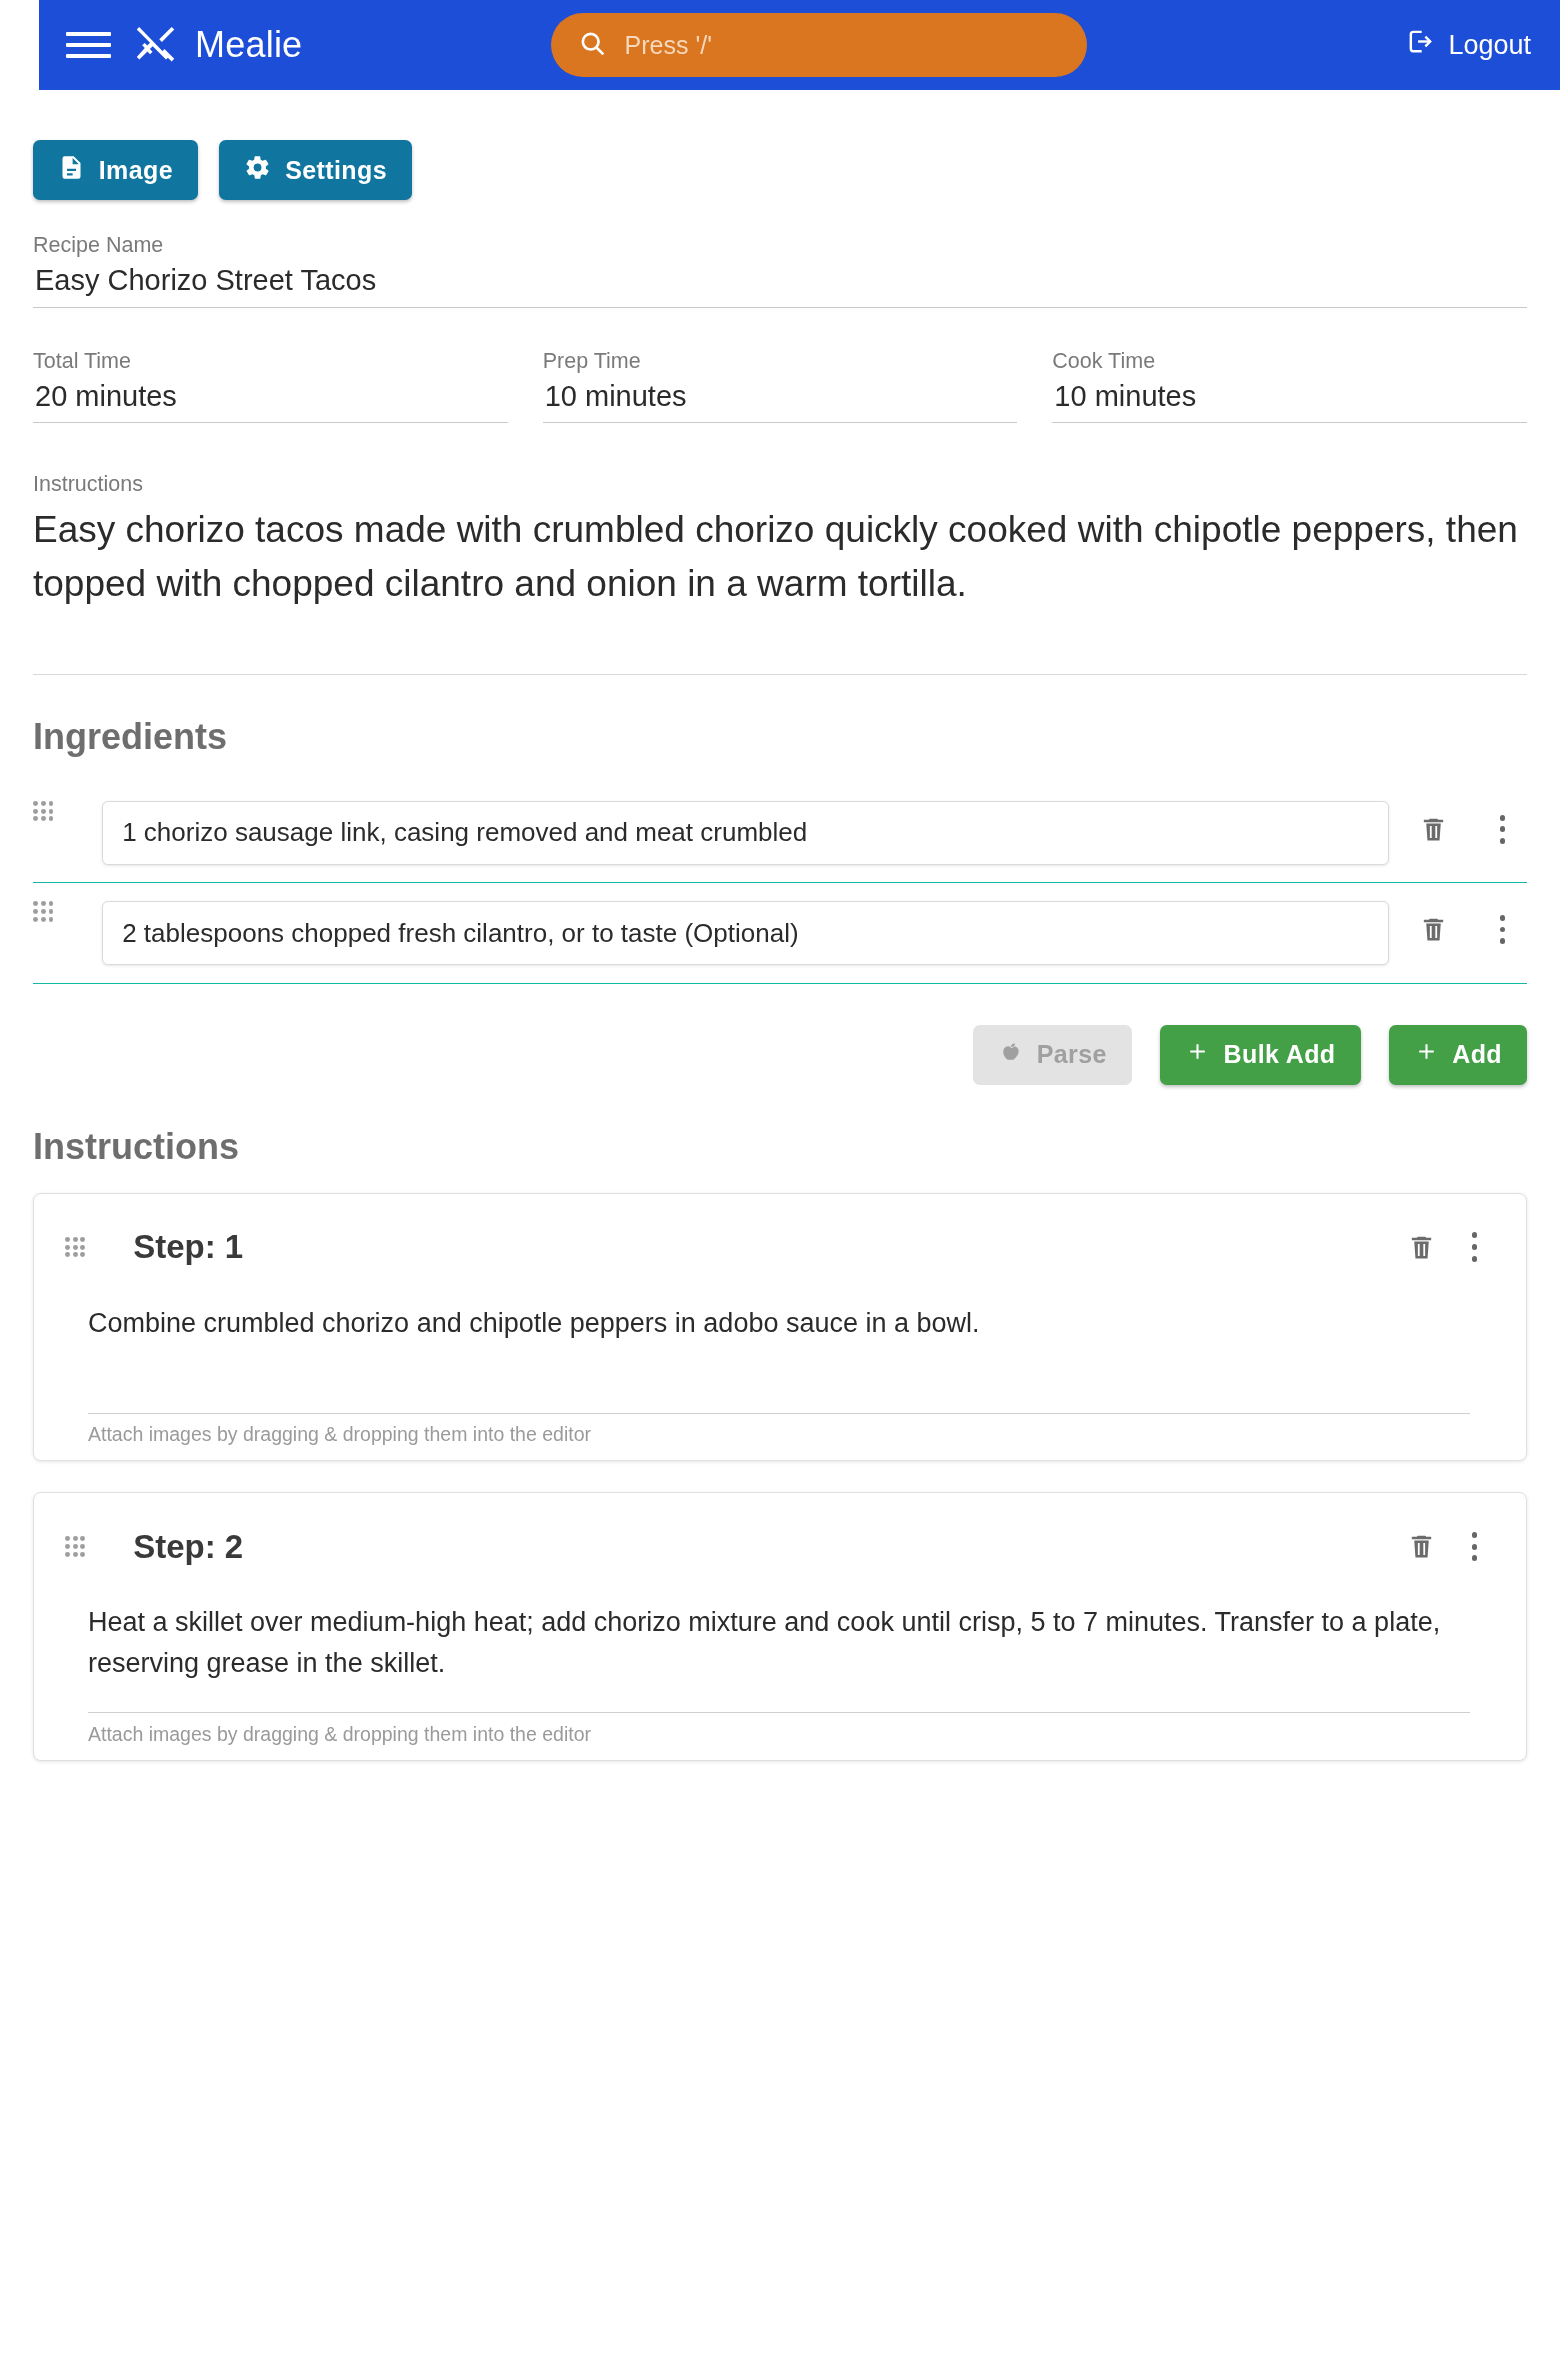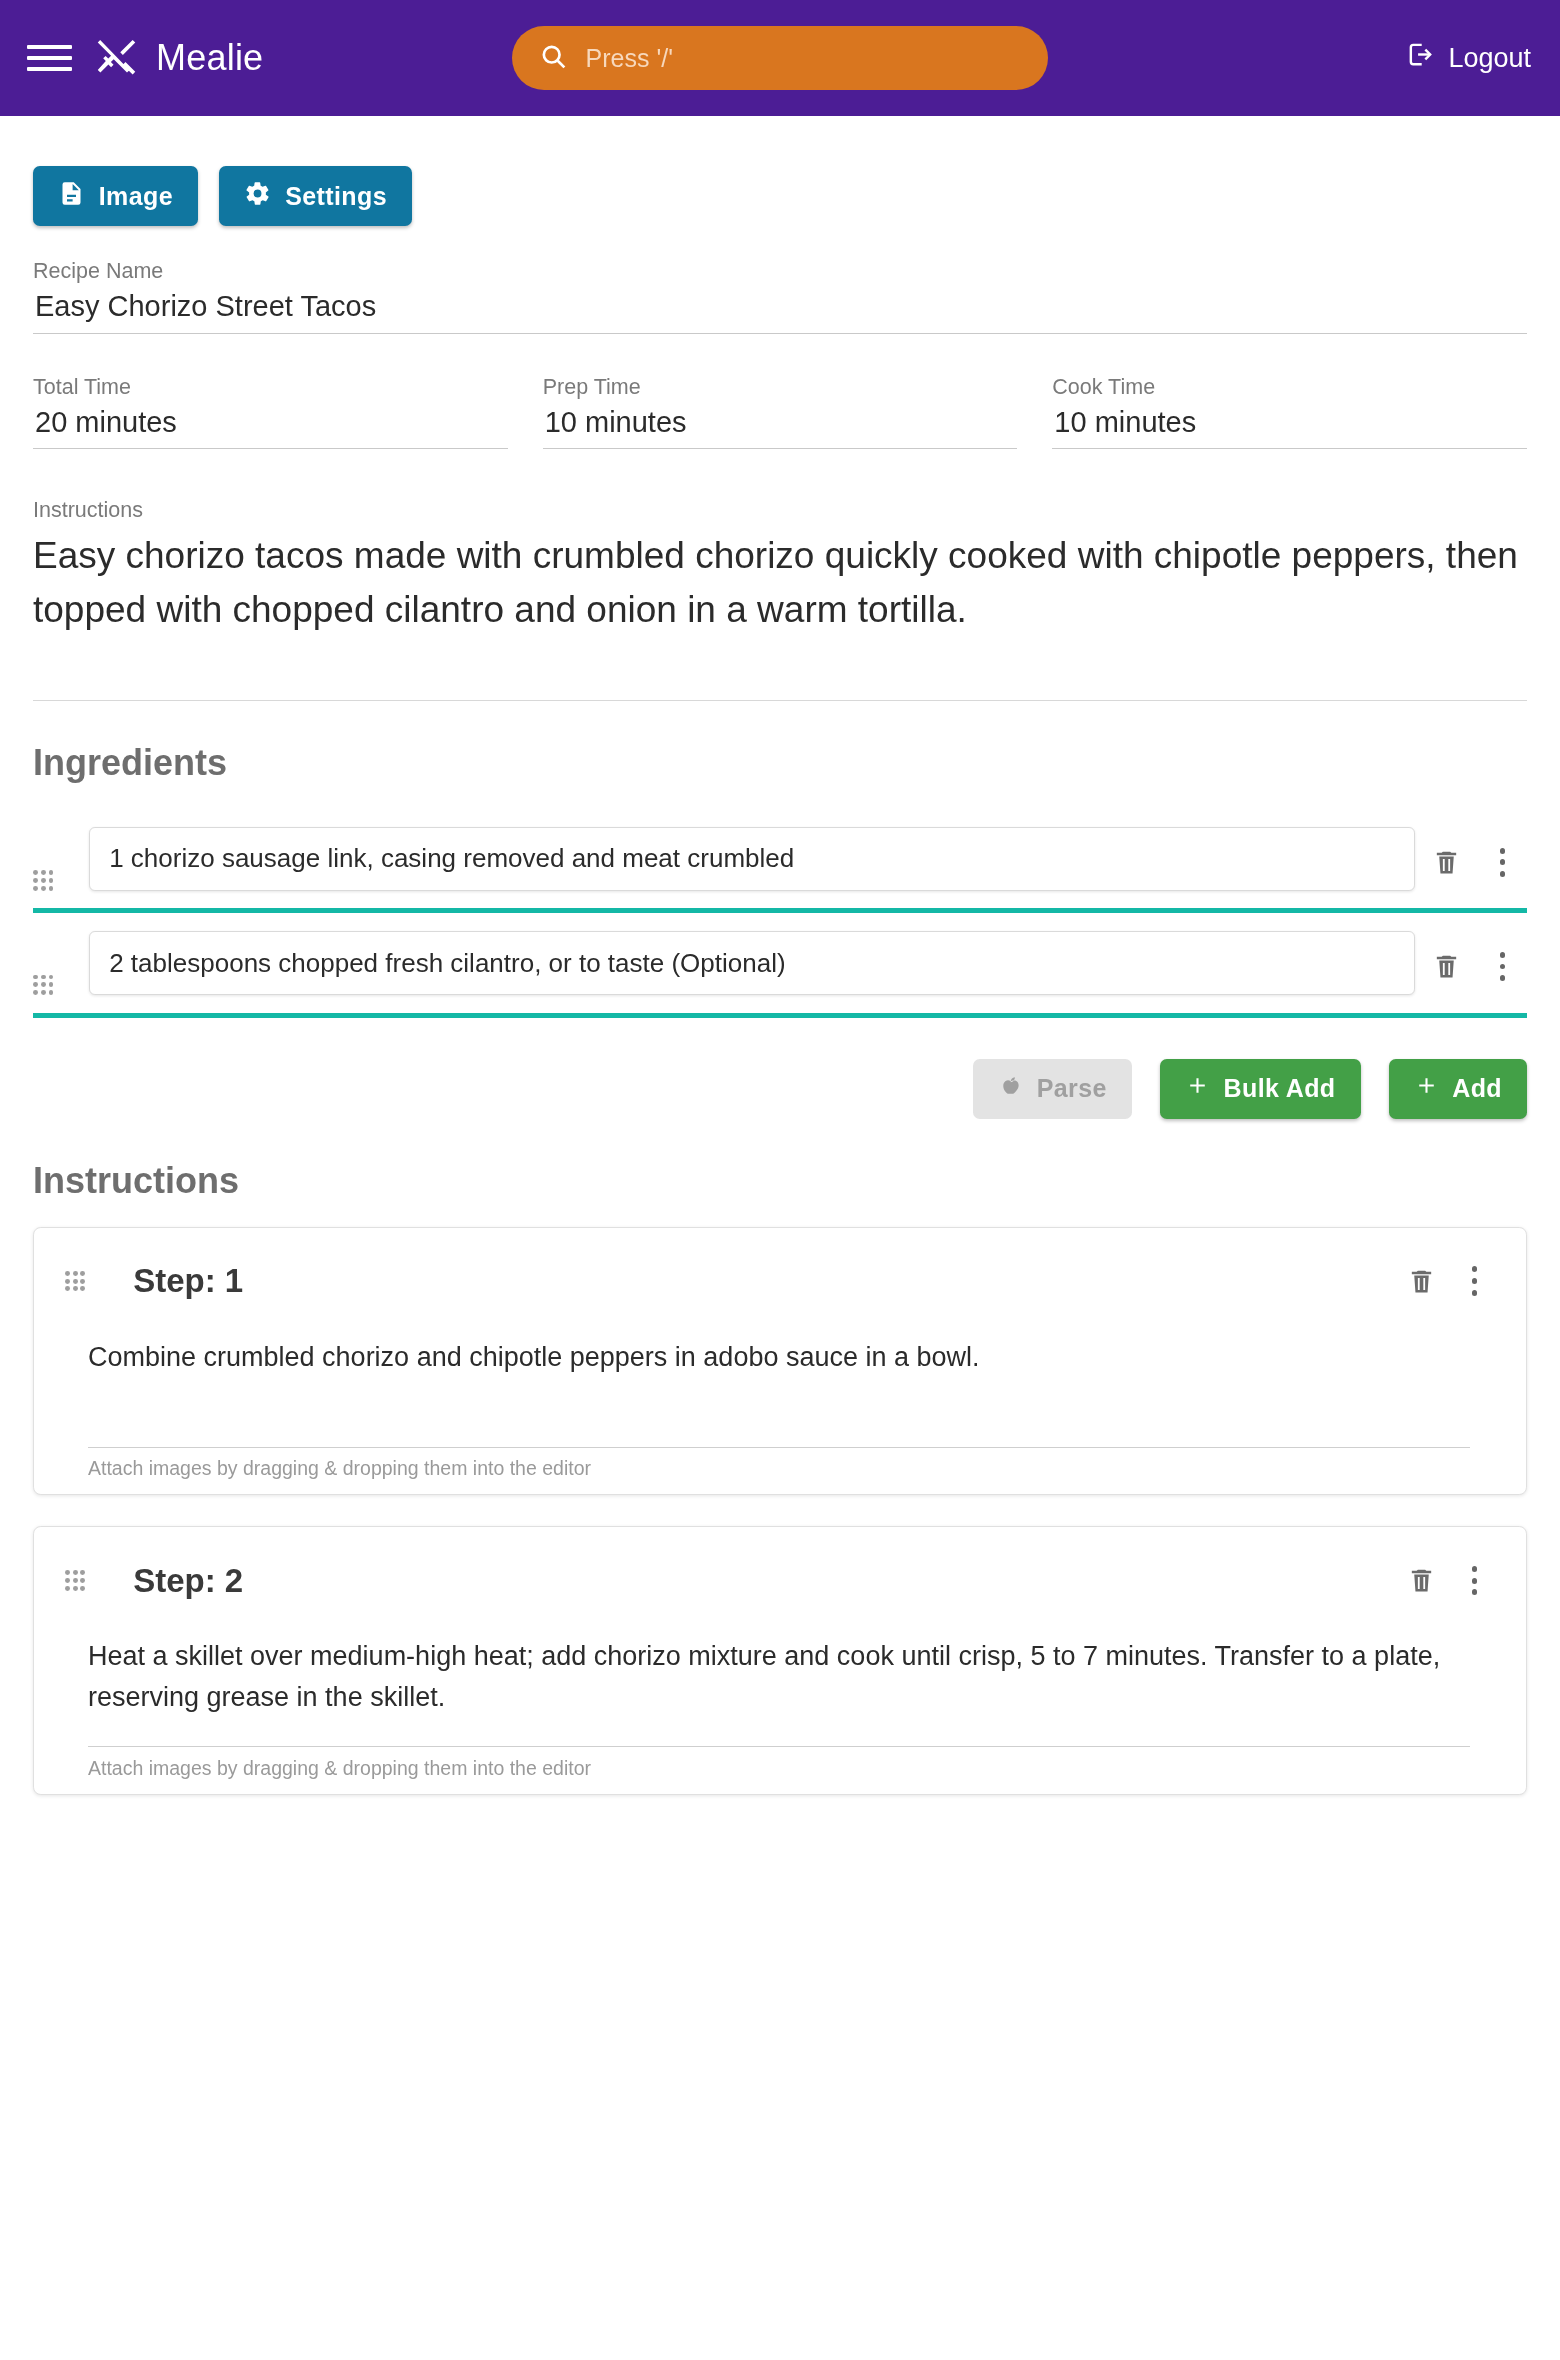--- a/index.html
+++ b/index.html
@@ -14,27 +14,28 @@
     position: relative;
     overflow-x: hidden;
   }
   .page {
     width: 1560px;
     position: relative;
   }
 
   
   .appbar {
-    height: 116px;
-    background: #4c1d95;
+    height: 90px;
+    background: #1d4ed8;
     display: flex;
     align-items: center;
     padding: 0 27px;
     position: relative;
     z-index: 20;
+    margin-left: 39px;
   }
   .hamburger {
     width: 45px; height: 45px;
     display: flex; flex-direction: column;
     justify-content: center; gap: 6.8px;
     cursor: pointer;
     margin-right: 21.5px;
   }
   .hamburger span {
     display: block;
@@ -226,24 +227,24 @@
   .section-title {
     font-size: 36px;
     font-weight: 700;
     color: #6E6E6E;
     margin: 41px 0 25px 0;
   }
 
   
   .ing-row {
     display: flex;
-    align-items: flex-end;
-    gap: 3px;
+    align-items: flex-start;
+    gap: 16px;
     padding: 17.6px 0;
-    border-bottom: 5px solid #14b8a6;
+    border-bottom: 1px solid #14b8a6;
   }
   .drag-dots {
     width: 41px;
     flex: 0 0 41px;
     display: grid;
     grid-template-columns: repeat(3, 4.9px);
     grid-template-rows: repeat(3, 4.9px);
     gap: 2.9px;
     cursor: grab;
     margin-right: 11.7px;

